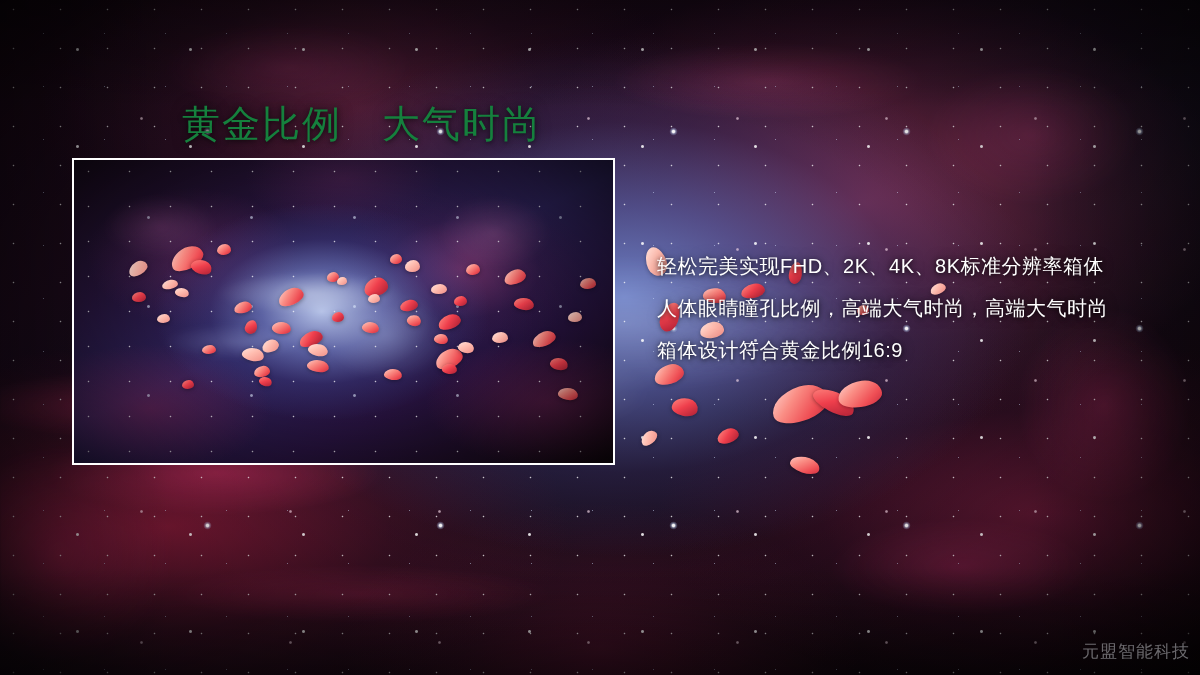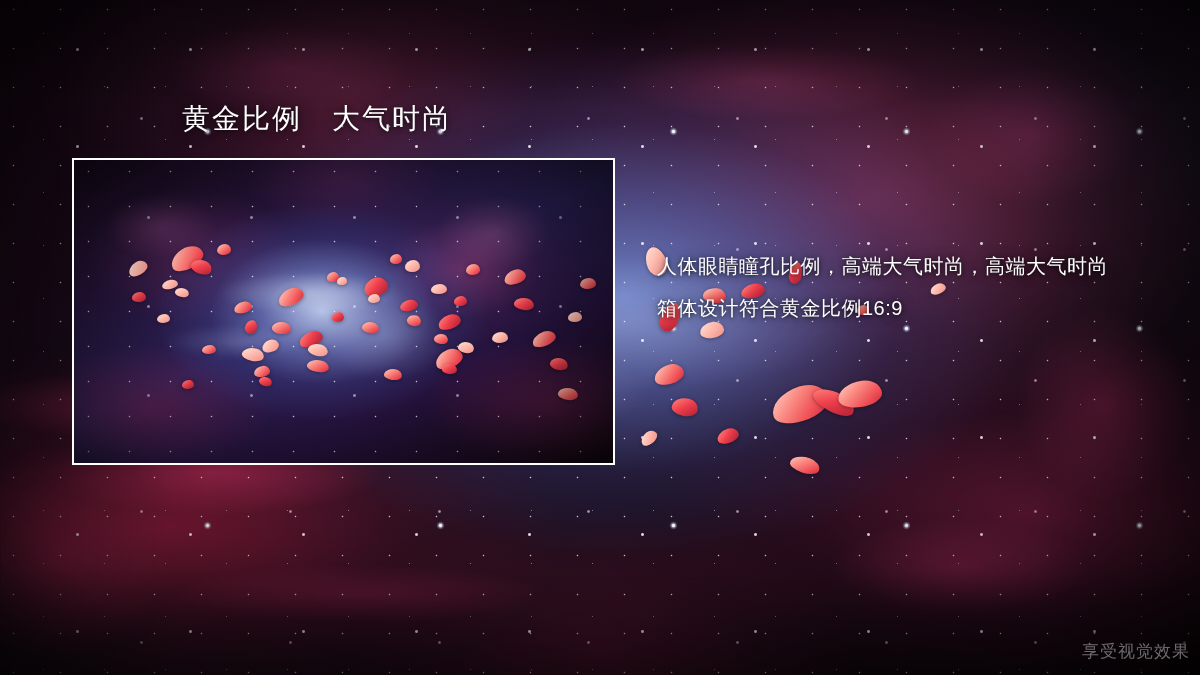--- a/index.html
+++ b/index.html
@@ -93,23 +93,23 @@
     background-size: 233px 197px;
     background-position: 101px 43px;
     opacity: 0.95;
   }
 
   
   #title {
     position: absolute;
     left: 182px;
     top: 101px;
-    font-size: 28px;
+    font-size: 38px;
     line-height: 1.25;
-    color: #ffffff;
+    color: #15803d;
     letter-spacing: 2px;
     white-space: pre;
     text-shadow: 0 1px 5px rgba(0,0,0,0.65), 0 0 16px rgba(0,0,0,0.45);
   }
 
   
   #image-frame {
     position: absolute;
     left: 72px;
     top: 158px;
@@ -288,19 +288,20 @@
       <div class="petal" style="left: 857px; top: 305px; width: 12px; height: 10px; transform: rotate(0deg);"></div>
       <div class="petal deep" style="left: 717px; top: 429px; width: 22px; height: 14px; transform: rotate(-18deg);"></div>
       <div class="petal" style="left: 771px; top: 387px; width: 58px; height: 34px; transform: rotate(-18deg);"></div>
       <div class="petal deep" style="left: 812px; top: 392px; width: 44px; height: 20px; transform: rotate(28deg);"></div>
       <div class="petal" style="left: 838px; top: 381px; width: 44px; height: 26px; transform: rotate(-8deg);"></div>
       <div class="petal" style="left: 790px; top: 457px; width: 30px; height: 16px; transform: rotate(18deg);"></div>
       <div class="petal pale" style="left: 930px; top: 284px; width: 16px; height: 10px; transform: rotate(-20deg);"></div>
     </div>
 
   <div id="body-text">
+    <div class="body-line">轻松完美实现FHD、2K、4K、8K标准分辨率箱体</div>
     <div class="body-line">人体眼睛瞳孔比例，高端大气时尚，高端大气时尚</div>
     <div class="body-line">箱体设计符合黄金比例16:9</div>
   </div>
 
-  <div id="watermark">享受视觉效果</div>
+  <div id="watermark">元盟智能科技</div>
 
 </div>
 
 </body></html>

